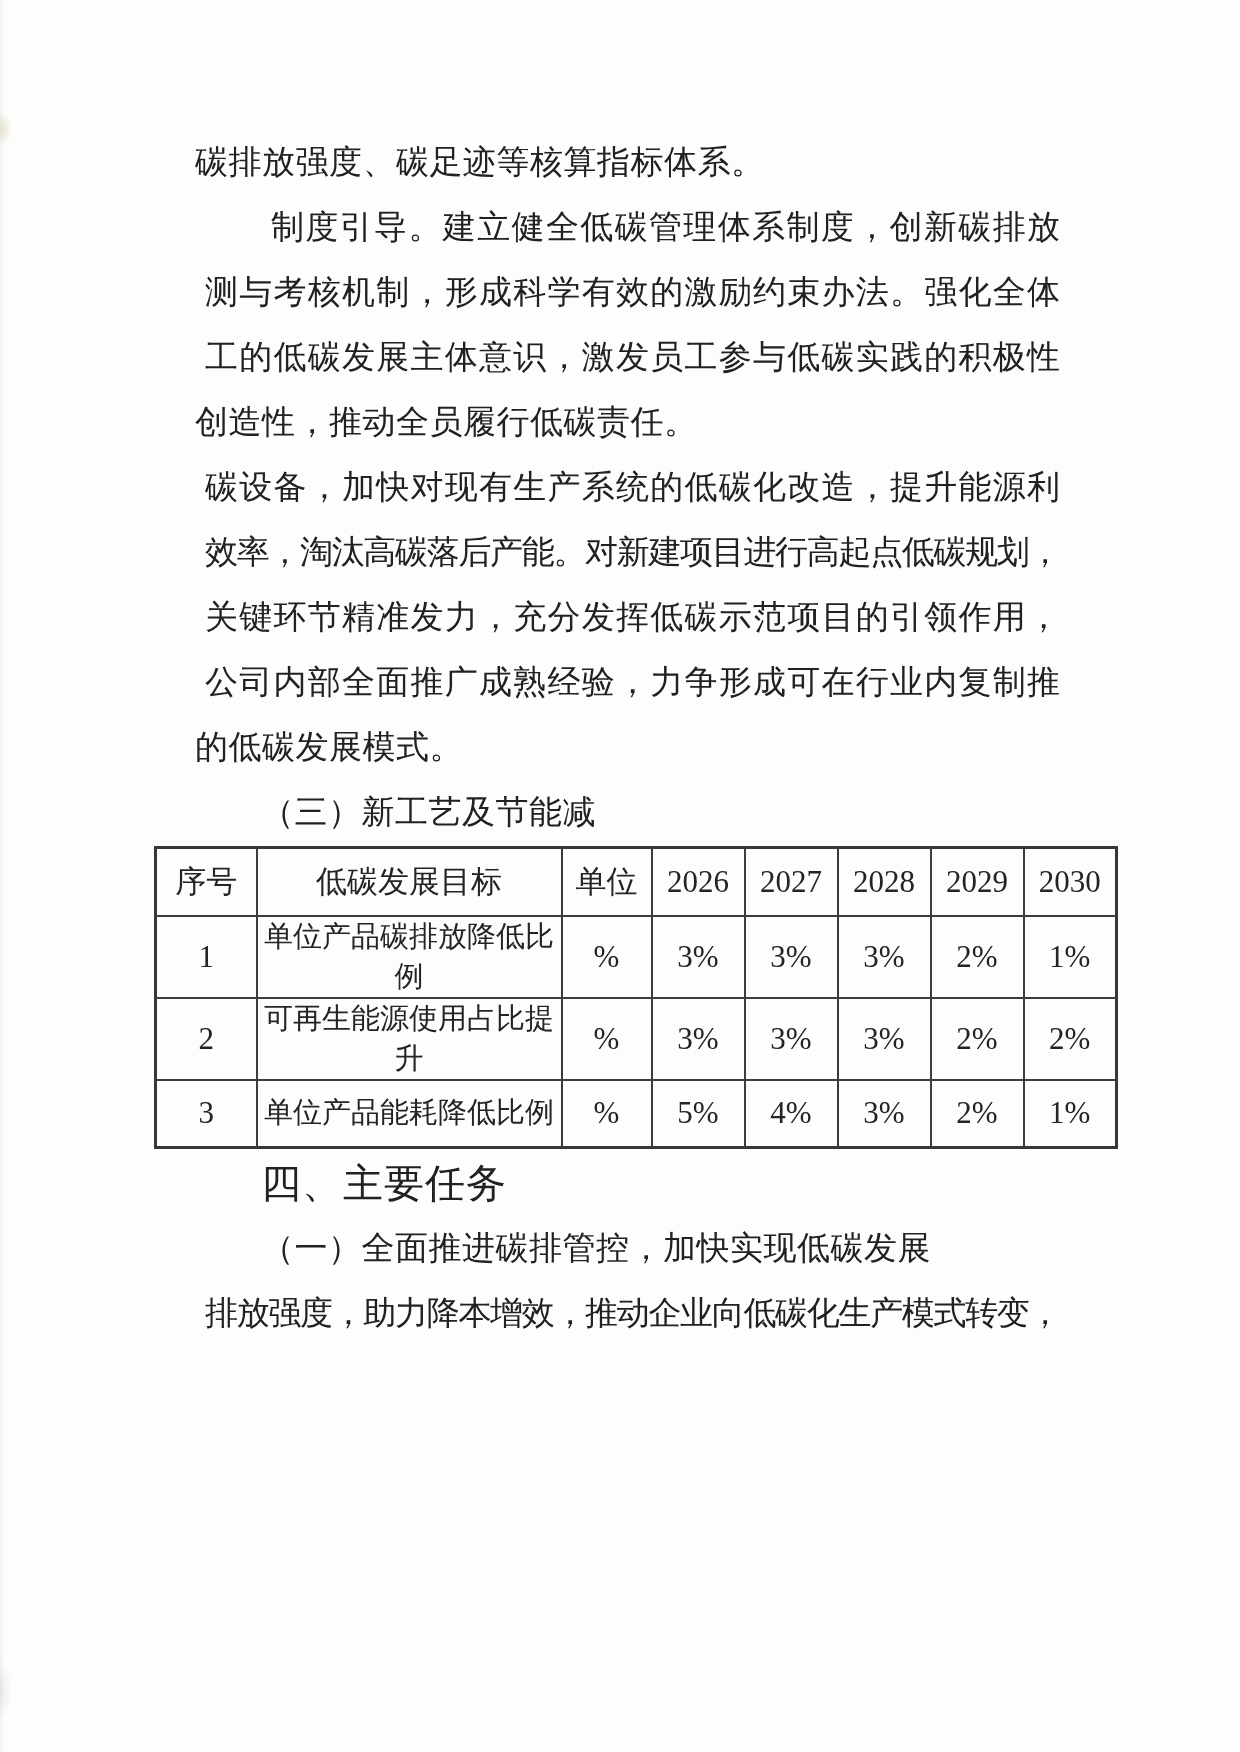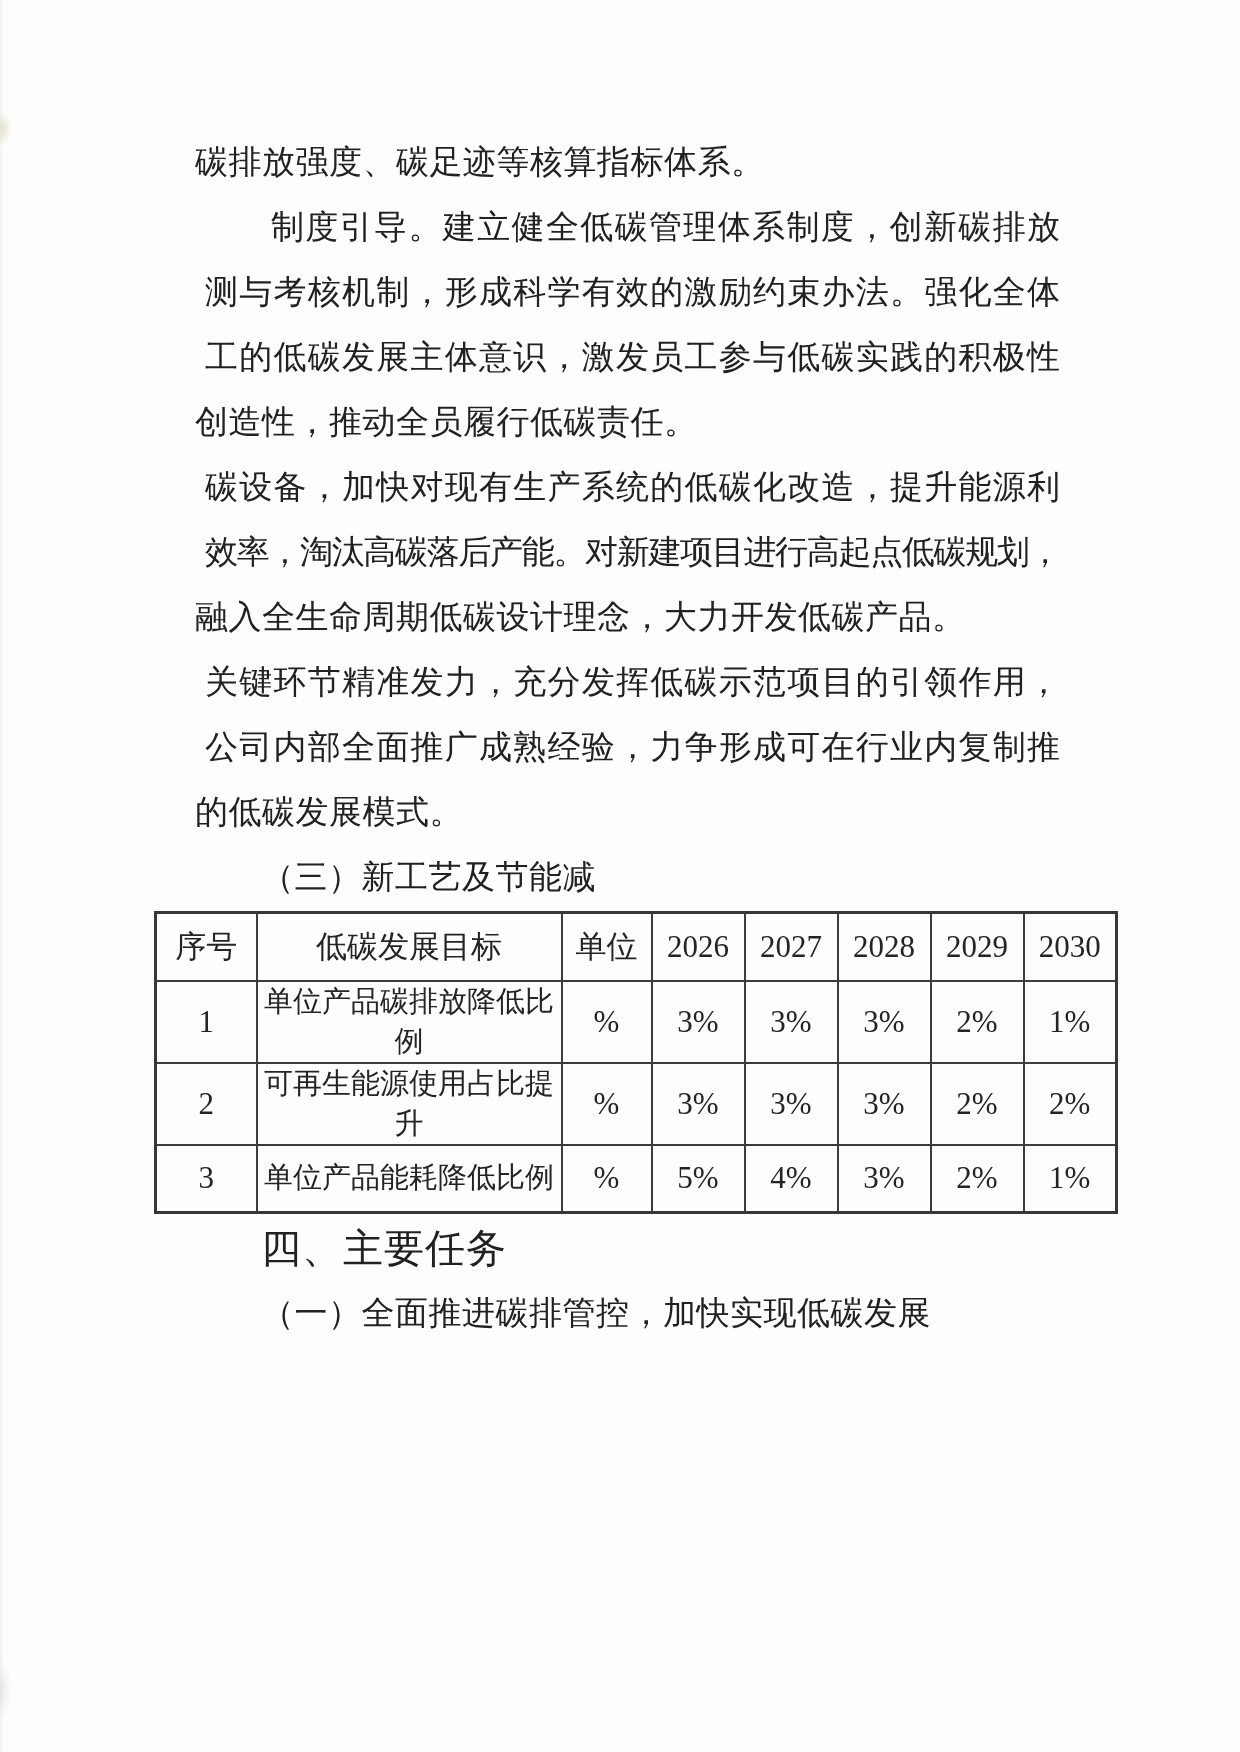--- a/index.html
+++ b/index.html
@@ -105,21 +105,20 @@
 
     <div class="line">碳排放强度、碳足迹等核算指标体系。</div>
 
     <div class="line just indent">制度引导。建立健全低碳管理体系制度，创新碳排放监</div>
     <div class="line just">测与考核机制，形成科学有效的激励约束办法。强化全体员</div>
     <div class="line just">工的低碳发展主体意识，激发员工参与低碳实践的积极性与</div>
     <div class="line">创造性，推动全员履行低碳责任。</div>
 
     <div class="line just">碳设备，加快对现有生产系统的低碳化改造，提升能源利用</div>
     <div class="line just tight">效率，淘汰高碳落后产能。对新建项目进行高起点低碳规划，</div>
-    <div class="line">融入全生命周期低碳设计理念，大力开发低碳产品。</div>
 
     <div class="line just">关键环节精准发力，充分发挥低碳示范项目的引领作用，在</div>
     <div class="line just">公司内部全面推广成熟经验，力争形成可在行业内复制推广</div>
     <div class="line">的低碳发展模式。</div>
 
     <div class="line indent">（三）新工艺及节能减</div>
 
     <table class="targets-table">
       <colgroup>
         <col class="w-no">
@@ -170,15 +169,16 @@
         <td>4%</td>
         <td>3%</td>
         <td>2%</td>
         <td>1%</td>
       </tr>
     </tbody>
       </table>
 
     <div class="line indent h-bold">四、主要任务</div>
     <div class="line indent">（一）全面推进碳排管控，加快实现低碳发展</div>
+    <div class="line just tight">排放强度，助力降本增效，推动企业向低碳化生产模式转变，</div>
 
   </div>
 </div>
 
 </body></html>

